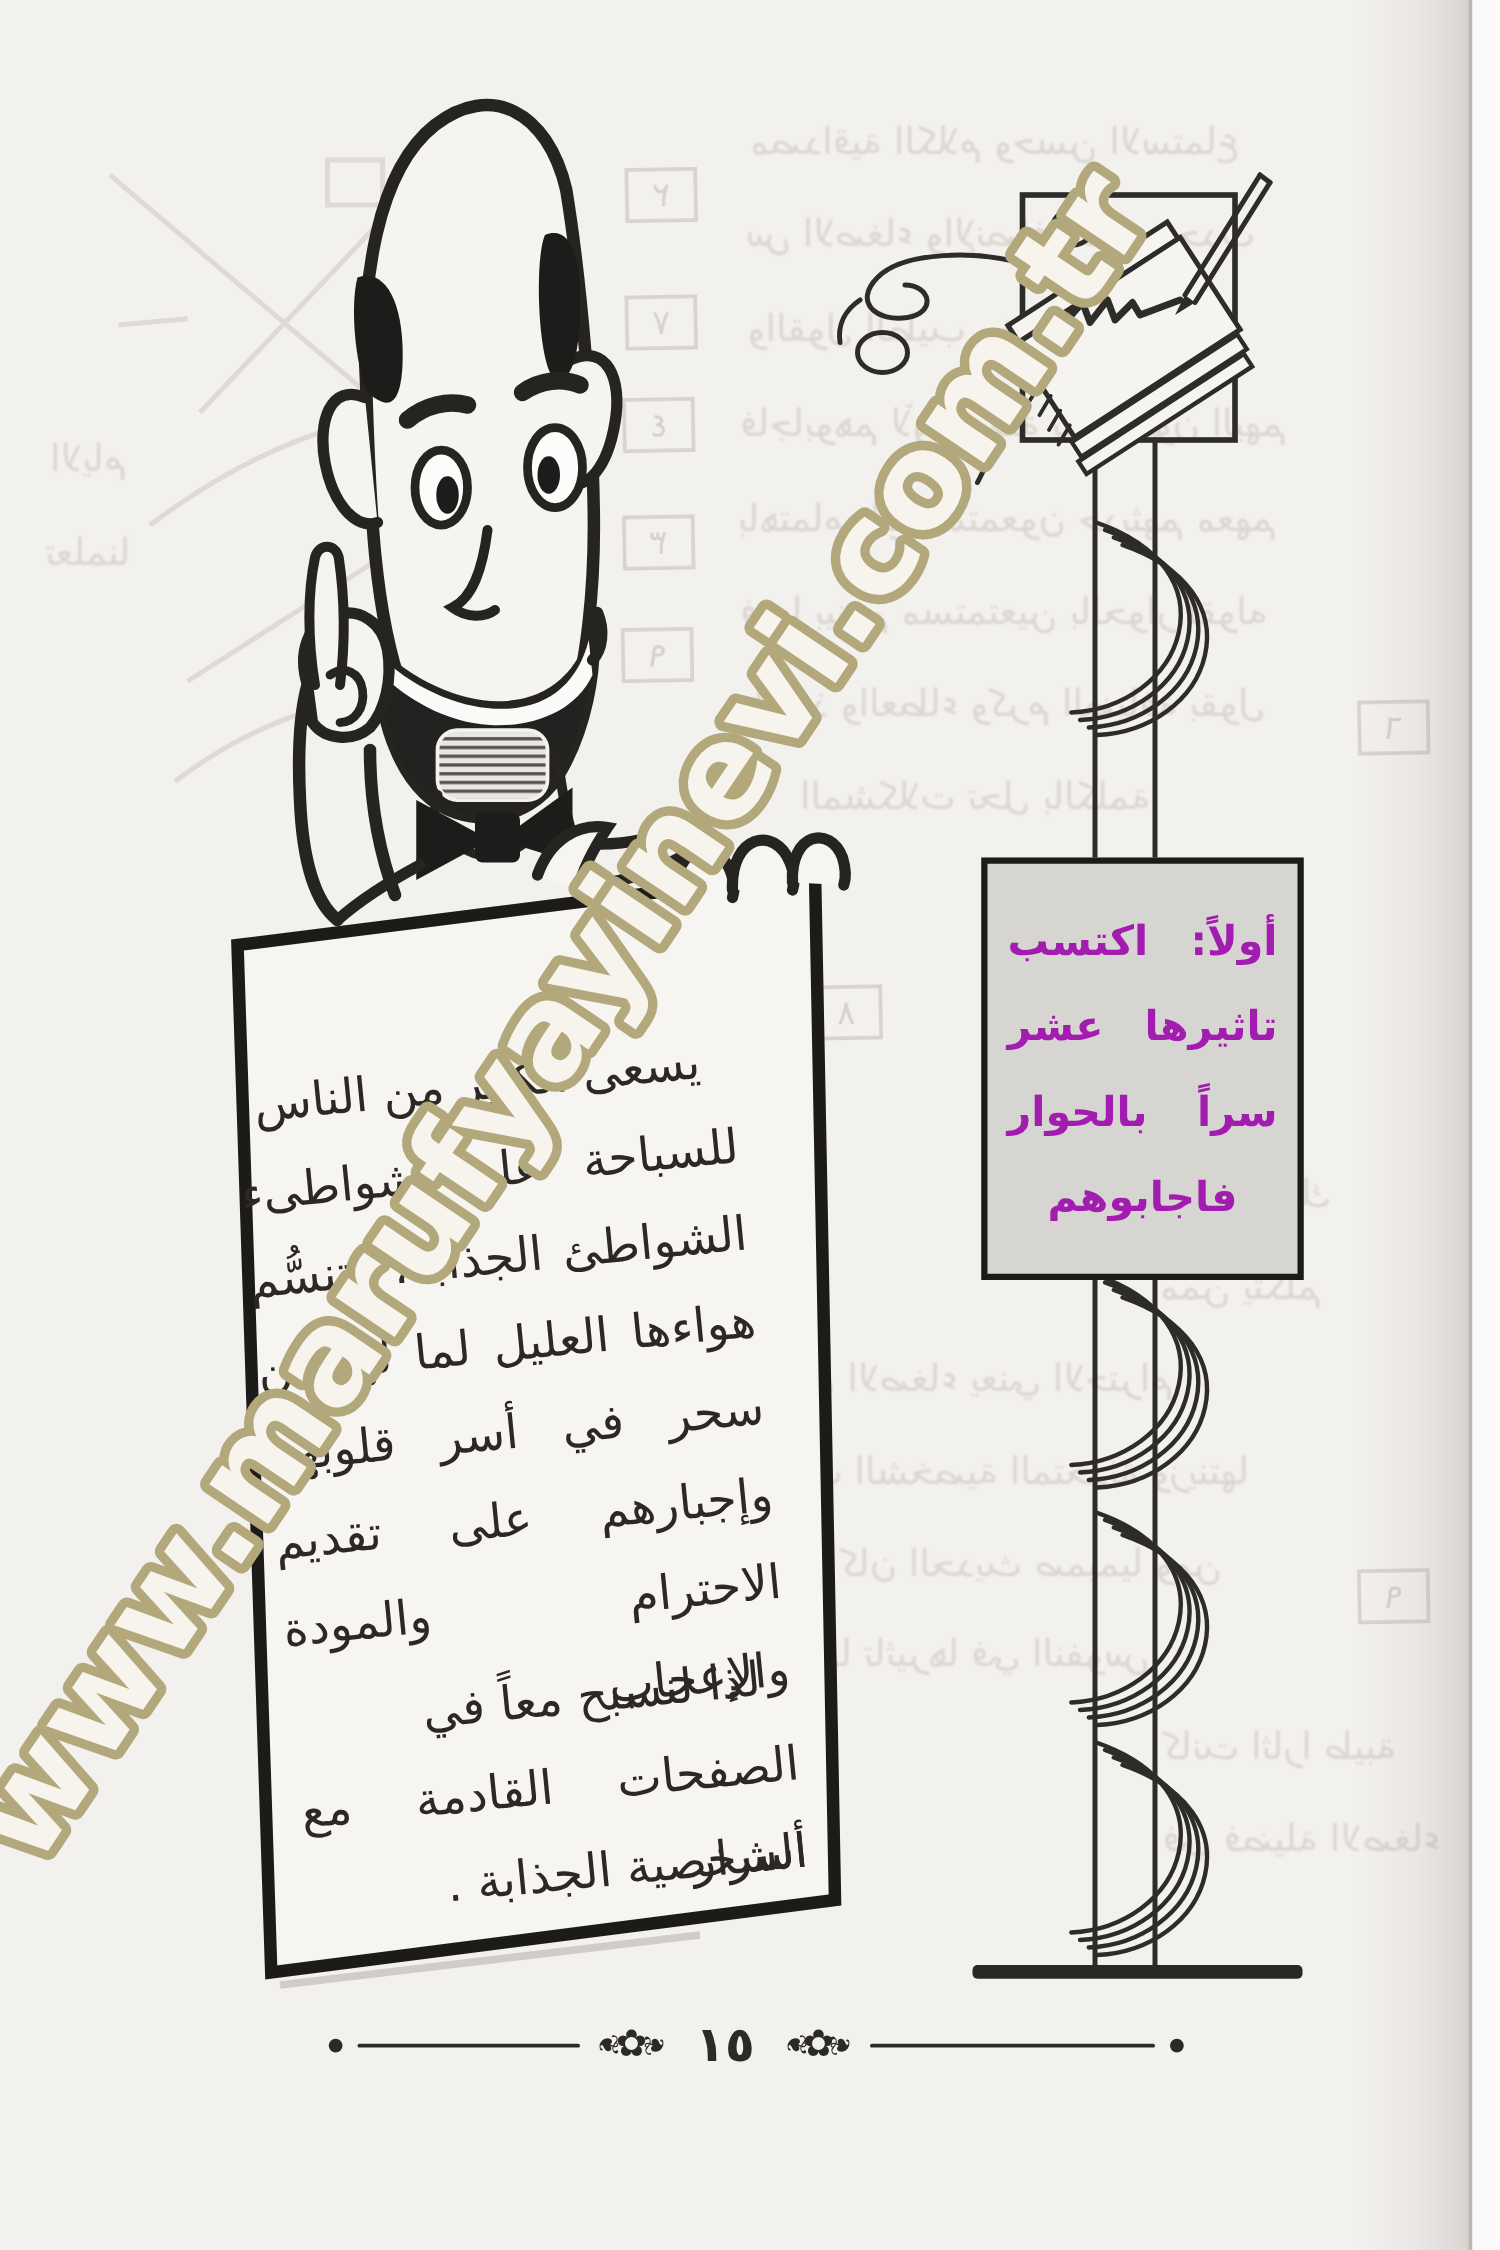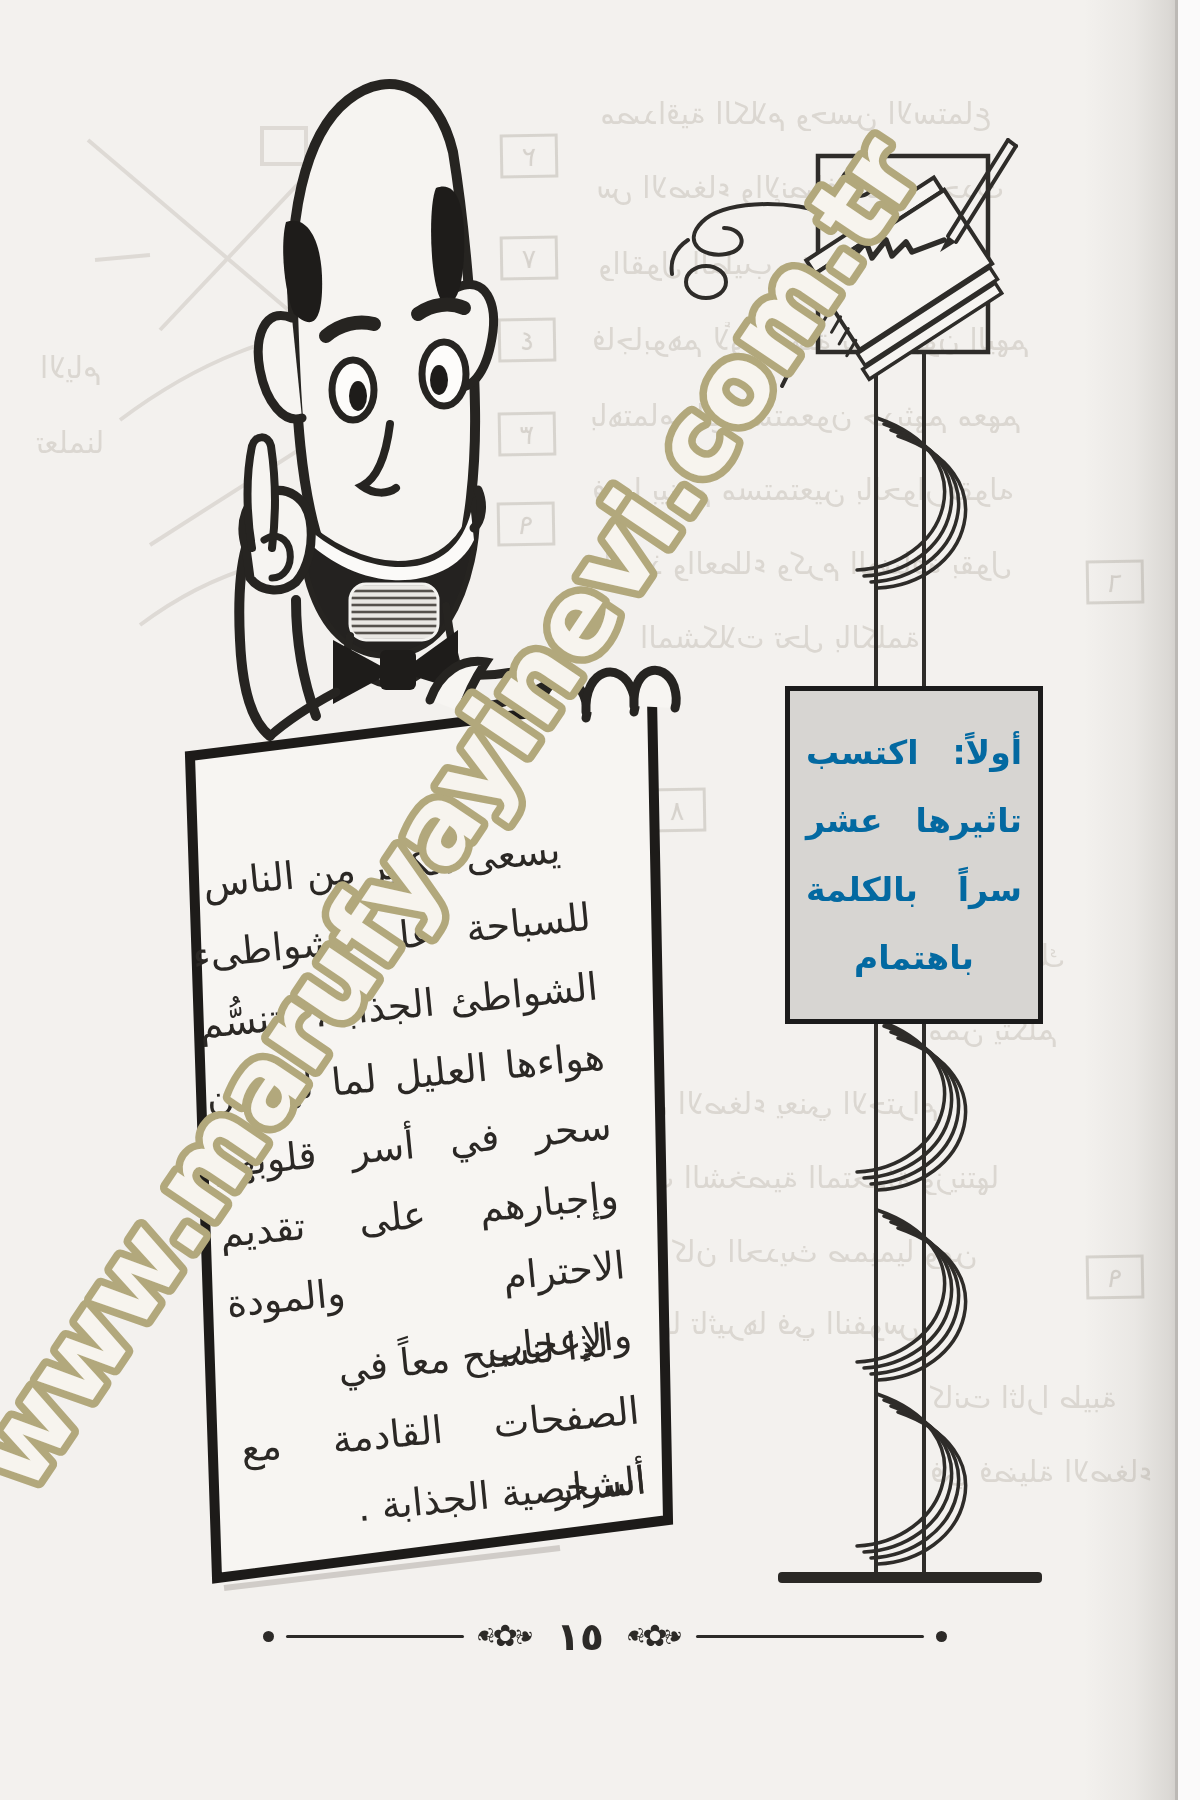--- a/index.html
+++ b/index.html
@@ -37,21 +37,21 @@
   .pl.fill { text-align:justify; text-align-last:justify; }
   .pl.ind  { text-align:right; padding-right:24px; }
   .pl.end  { text-align:right; }
   .pl.p2   { margin-top:6px; }
 
   
   .sign { position:absolute; left:785px; top:686px; width:258px; height:338px;
           z-index:3; background:#d7d5d2; border:5px solid #1b1b1b;
           display:flex; flex-direction:column; justify-content:space-evenly;
           padding:10px 16px; direction:rtl; }
-  .sign-line { font-size:33px; font-weight:bold; color:#0369a1; line-height:1; }
+  .sign-line { font-size:33px; font-weight:bold; color:#a21caf; line-height:1; }
   .sign-line.j { text-align:justify; text-align-last:justify; }
   .sign-line.c { text-align:center; }
 
   
   .footer { position:absolute; left:205px; top:1608px; width:800px; height:56px;
             z-index:2; display:flex; align-items:center; justify-content:center;
             gap:12px; color:#2c2a27; }
   .f-dot { width:11px; height:11px; border-radius:50%; background:#2c2a27; }
   .f-line { height:3px; background:#2c2a27; border-radius:2px; }
   .f-line.l { width:178px; } .f-line.r { width:228px; }
@@ -260,22 +260,22 @@
     <div class="pl fill">وإجبارهم على تقديم</div>
     <div class="pl fill">الاحترام والمودة والإعجاب</div>
     <div class="pl ind p2">لذا لنسبح معاً في</div>
     <div class="pl fill">الصفحات القادمة مع أسرار</div>
     <div class="pl end">الشخصية الجذابة .</div>
   </div>
 
   <div class="sign">
     <div class="sign-line j">أولاً: اكتسب</div>
     <div class="sign-line j">تاثيرها عشر</div>
-    <div class="sign-line j">سراً بالكلمة</div>
-    <div class="sign-line c">باهتمام</div>
+    <div class="sign-line j">سراً بالحوار</div>
+    <div class="sign-line c">فاجابوهم</div>
   </div>
 
   <svg class="hand-svg" viewBox="0 0 1200 1800">
     <g stroke="#262421" fill="#f7f5f2" stroke-linecap="round">
       <path d="M 430,700 C 440,672 462,658 486,662 C 474,680 466,696 462,712" stroke-width="9"></path>
       <path d="M 540,716 C 540,676 572,668 584,696 C 588,706 588,712 586,718" stroke-width="9"></path>
       <path d="M 586,712 C 584,668 620,660 632,690 C 636,700 636,706 634,712" stroke-width="9"></path>
       <path d="M 634,706 C 632,666 664,660 674,686 C 677,696 677,702 675,708" stroke-width="9"></path>
     </g>
   </svg>

